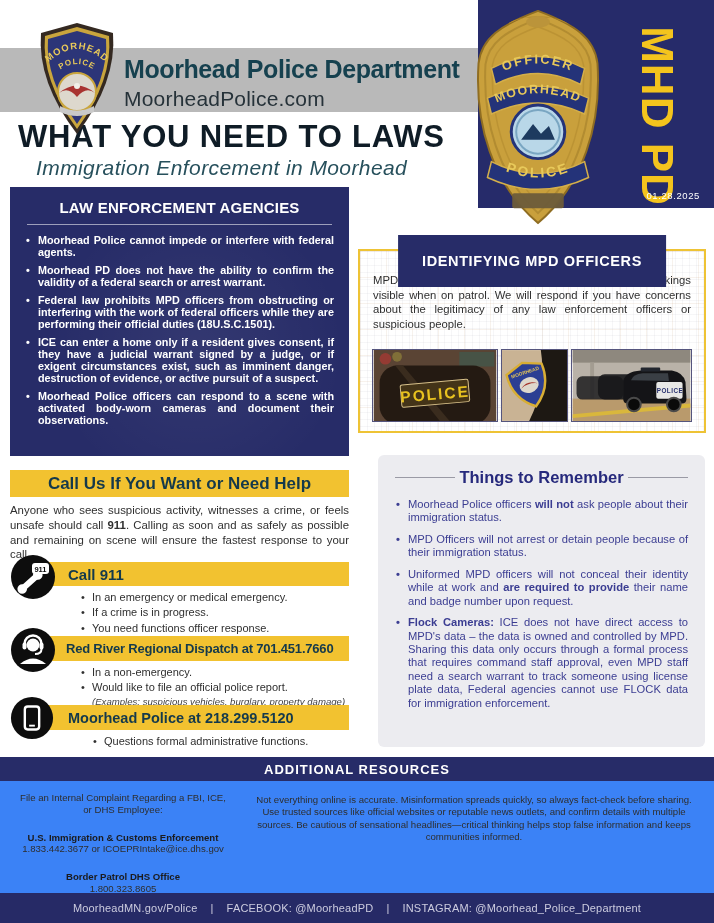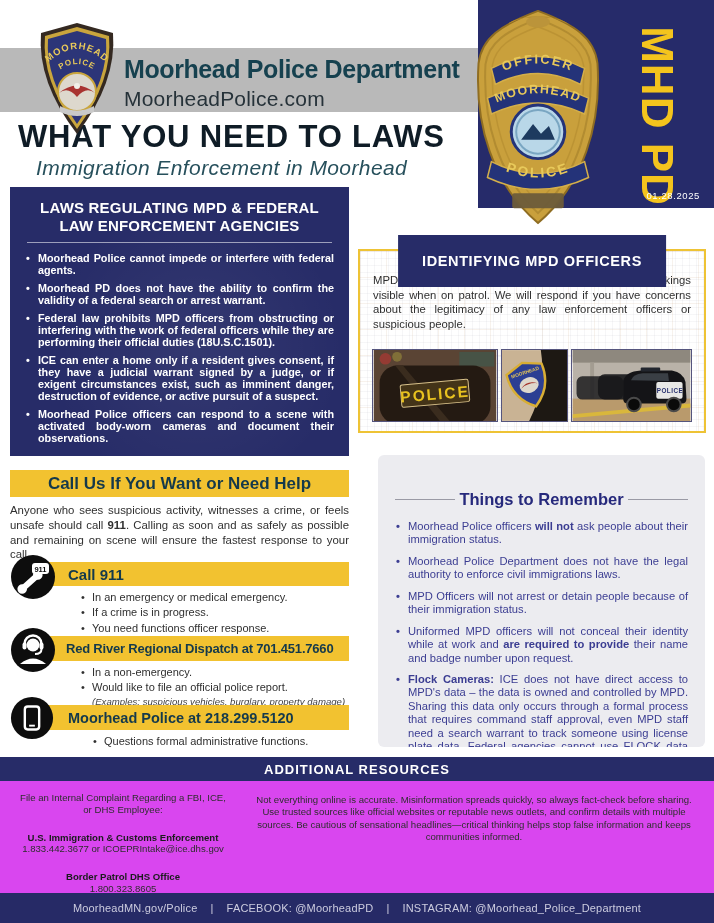--- a/index.html
+++ b/index.html
@@ -67,33 +67,33 @@
   .sub-list li::before { content:"•"; position:absolute; left:1px; }
   .list-911 { top:591px; left:80px; width:262px; }
   .list-dispatch { top:666px; left:80px; width:268px; }
   .list-mpd { top:735px; left:92px; width:256px; }
   .emph-item { font-weight:800; font-style:italic; }
   .note-line { font-size:9.6px; font-style:italic; color:#3d3d3d; padding-left:12px; margin-top:1px; }
 
   
   .remember-box { position:absolute; top:455px; left:378px; width:327px; height:292px; background:#ececf0; border-radius:6px;
                   padding:13px 17px 8px; overflow:hidden; }
-  .remember-title-row { display:flex; align-items:center; gap:4px;margin-top:22px; }
+  .remember-title-row { display:flex; align-items:center; gap:4px; }
   .remember-title-row .rule { flex:1; height:1px; background:#9a9aa5; }
   .remember-title { font-size:16.5px; font-weight:800; color:#26297c; white-space:nowrap; }
   .remember-list { list-style:none; margin-top:11px; }
   .remember-list li { position:relative; padding-left:13px; font-size:11.2px; line-height:1.2; color:#3b3d92;
                       text-align:justify; margin-bottom:8px; }
   .remember-list li::before { content:"•"; position:absolute; left:1px; color:#3b3d92; font-weight:700; }
   .remember-list .b { font-weight:800; }
 
   
   .resources-bar { position:absolute; top:757px; left:0; width:714px; height:24px; background:#272c68; color:#fff;
                    display:flex; align-items:center; justify-content:center; font-size:13px; font-weight:800; letter-spacing:1px; }
-  .footer { position:absolute; top:781px; left:0; width:714px; height:112px; background:#d946ef; display:flex; padding:9px 6px; }
+  .footer { position:absolute; top:781px; left:0; width:714px; height:112px; background:#3b82f6; display:flex; padding:9px 6px; }
   .footer-col { text-align:center; font-size:9.6px; color:#2e2e2e; padding:2px 10px; }
   .footer-col.c1 { width:234px; }
   .footer-col.c2 { width:238px; border-left:1px solid #8d8dab; border-right:1px solid #8d8dab; }
   .footer-col.c3 { flex:1; }
   .f-intro { line-height:1.25; margin-bottom:5px; }
   .f-name { font-weight:800; color:#1b1b1d; margin-top:16px; line-height:1.2; }
   .f-contact { line-height:1.25; }
   .f-para { line-height:1.28; margin-top:2px; }
 
   .bottom-bar { position:absolute; top:893px; left:0; width:714px; height:30px; background:#262a66; color:#ccccdf;
@@ -162,21 +162,20 @@
     </svg>
     <div class="mhd-vert">MHD PD</div>
     <div class="badge-date">01.28.2025</div>
   </div>
 
   <div class="headline">WHAT YOU NEED TO LAWS</div>
   <div class="subheadline">Immigration Enforcement in Moorhead</div>
 
   <div class="laws-box">
     <div class="laws-title">
-      <div>LAWS REGULATING MPD &amp; FEDERAL</div>
       <div>LAW ENFORCEMENT AGENCIES</div>
     </div>
     <hr class="laws-divider">
     <ul class="laws-list">
       <li>Moorhead Police cannot impede or interfere with federal agents.</li>
       <li>Moorhead PD does not have the ability to confirm the validity of a federal search or arrest warrant.</li>
       <li>Federal law prohibits MPD officers from obstructing or interfering with the work of federal officers while they are performing their official duties (18U.S.C.1501).</li>
       <li>ICE can enter a home only if a resident gives consent, if they have a judicial warrant signed by a judge, or if exigent circumstances exist, such as imminent danger, destruction of evidence, or active pursuit of a suspect.</li>
       <li>Moorhead Police officers can respond to a scene with activated body-worn cameras and document their observations.</li>
     </ul>
@@ -276,21 +275,20 @@
   </ul>
 
   <div class="remember-box">
     <div class="remember-title-row">
       <div class="rule"></div>
       <div class="remember-title">Things to Remember</div>
       <div class="rule"></div>
     </div>
     <ul class="remember-list">
       <li><span>Moorhead Police officers </span><span class="b">will not</span><span> ask people about their immigration status.</span></li>
-      <li><span>Moorhead Police Department does not have the legal authority to enforce civil immigrations laws.</span><span class="b"></span><span></span></li>
       <li><span>MPD Officers will not arrest or detain people because of their immigration status.</span><span class="b"></span><span></span></li>
       <li><span>Uniformed MPD officers will not conceal their identity while at work and </span><span class="b">are required to provide</span><span> their name and badge number upon request.</span></li>
       <li><span></span><span class="b">Flock Cameras:</span><span> ICE does not have direct access to MPD's data – the data is owned and controlled by MPD. Sharing this data only occurs through a formal process that requires command staff approval, even MPD staff need a search warrant to track someone using license plate data, Federal agencies cannot use FLOCK data for immigration enforcement.</span></li>
     </ul>
   </div>
 
   <div class="resources-bar">ADDITIONAL RESOURCES</div>
 
   <div class="footer">
     <div class="footer-col c1">

